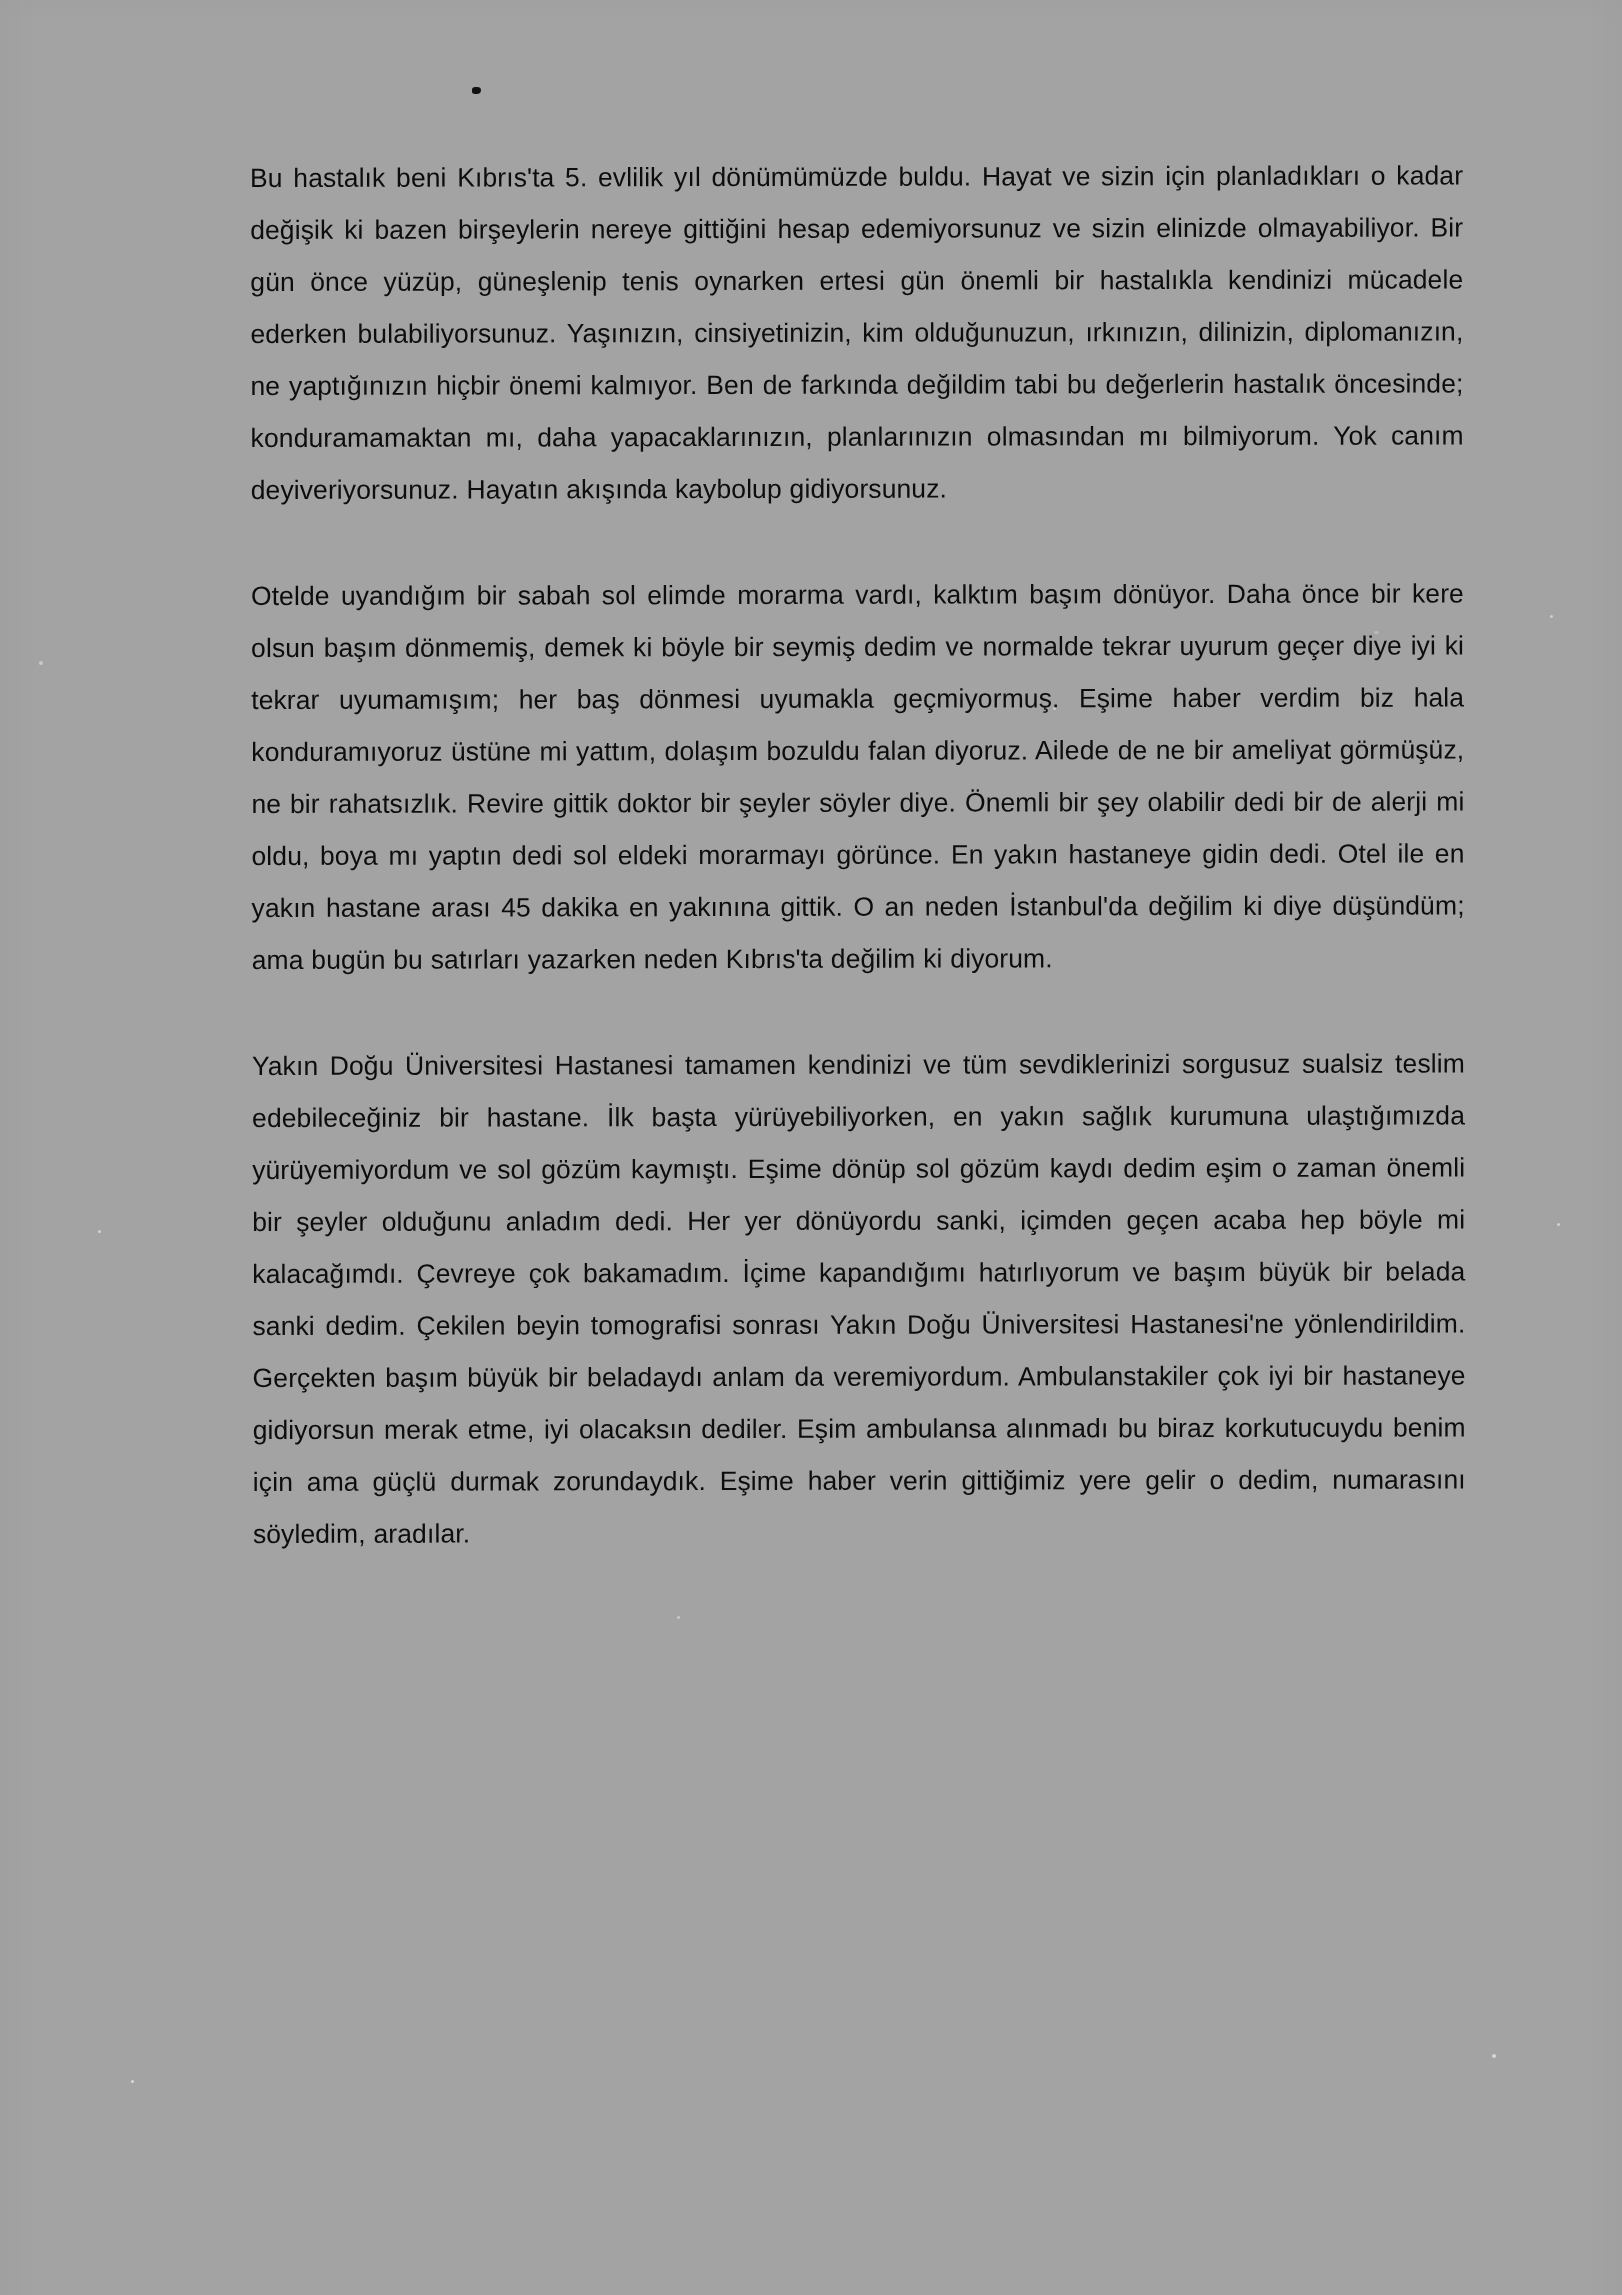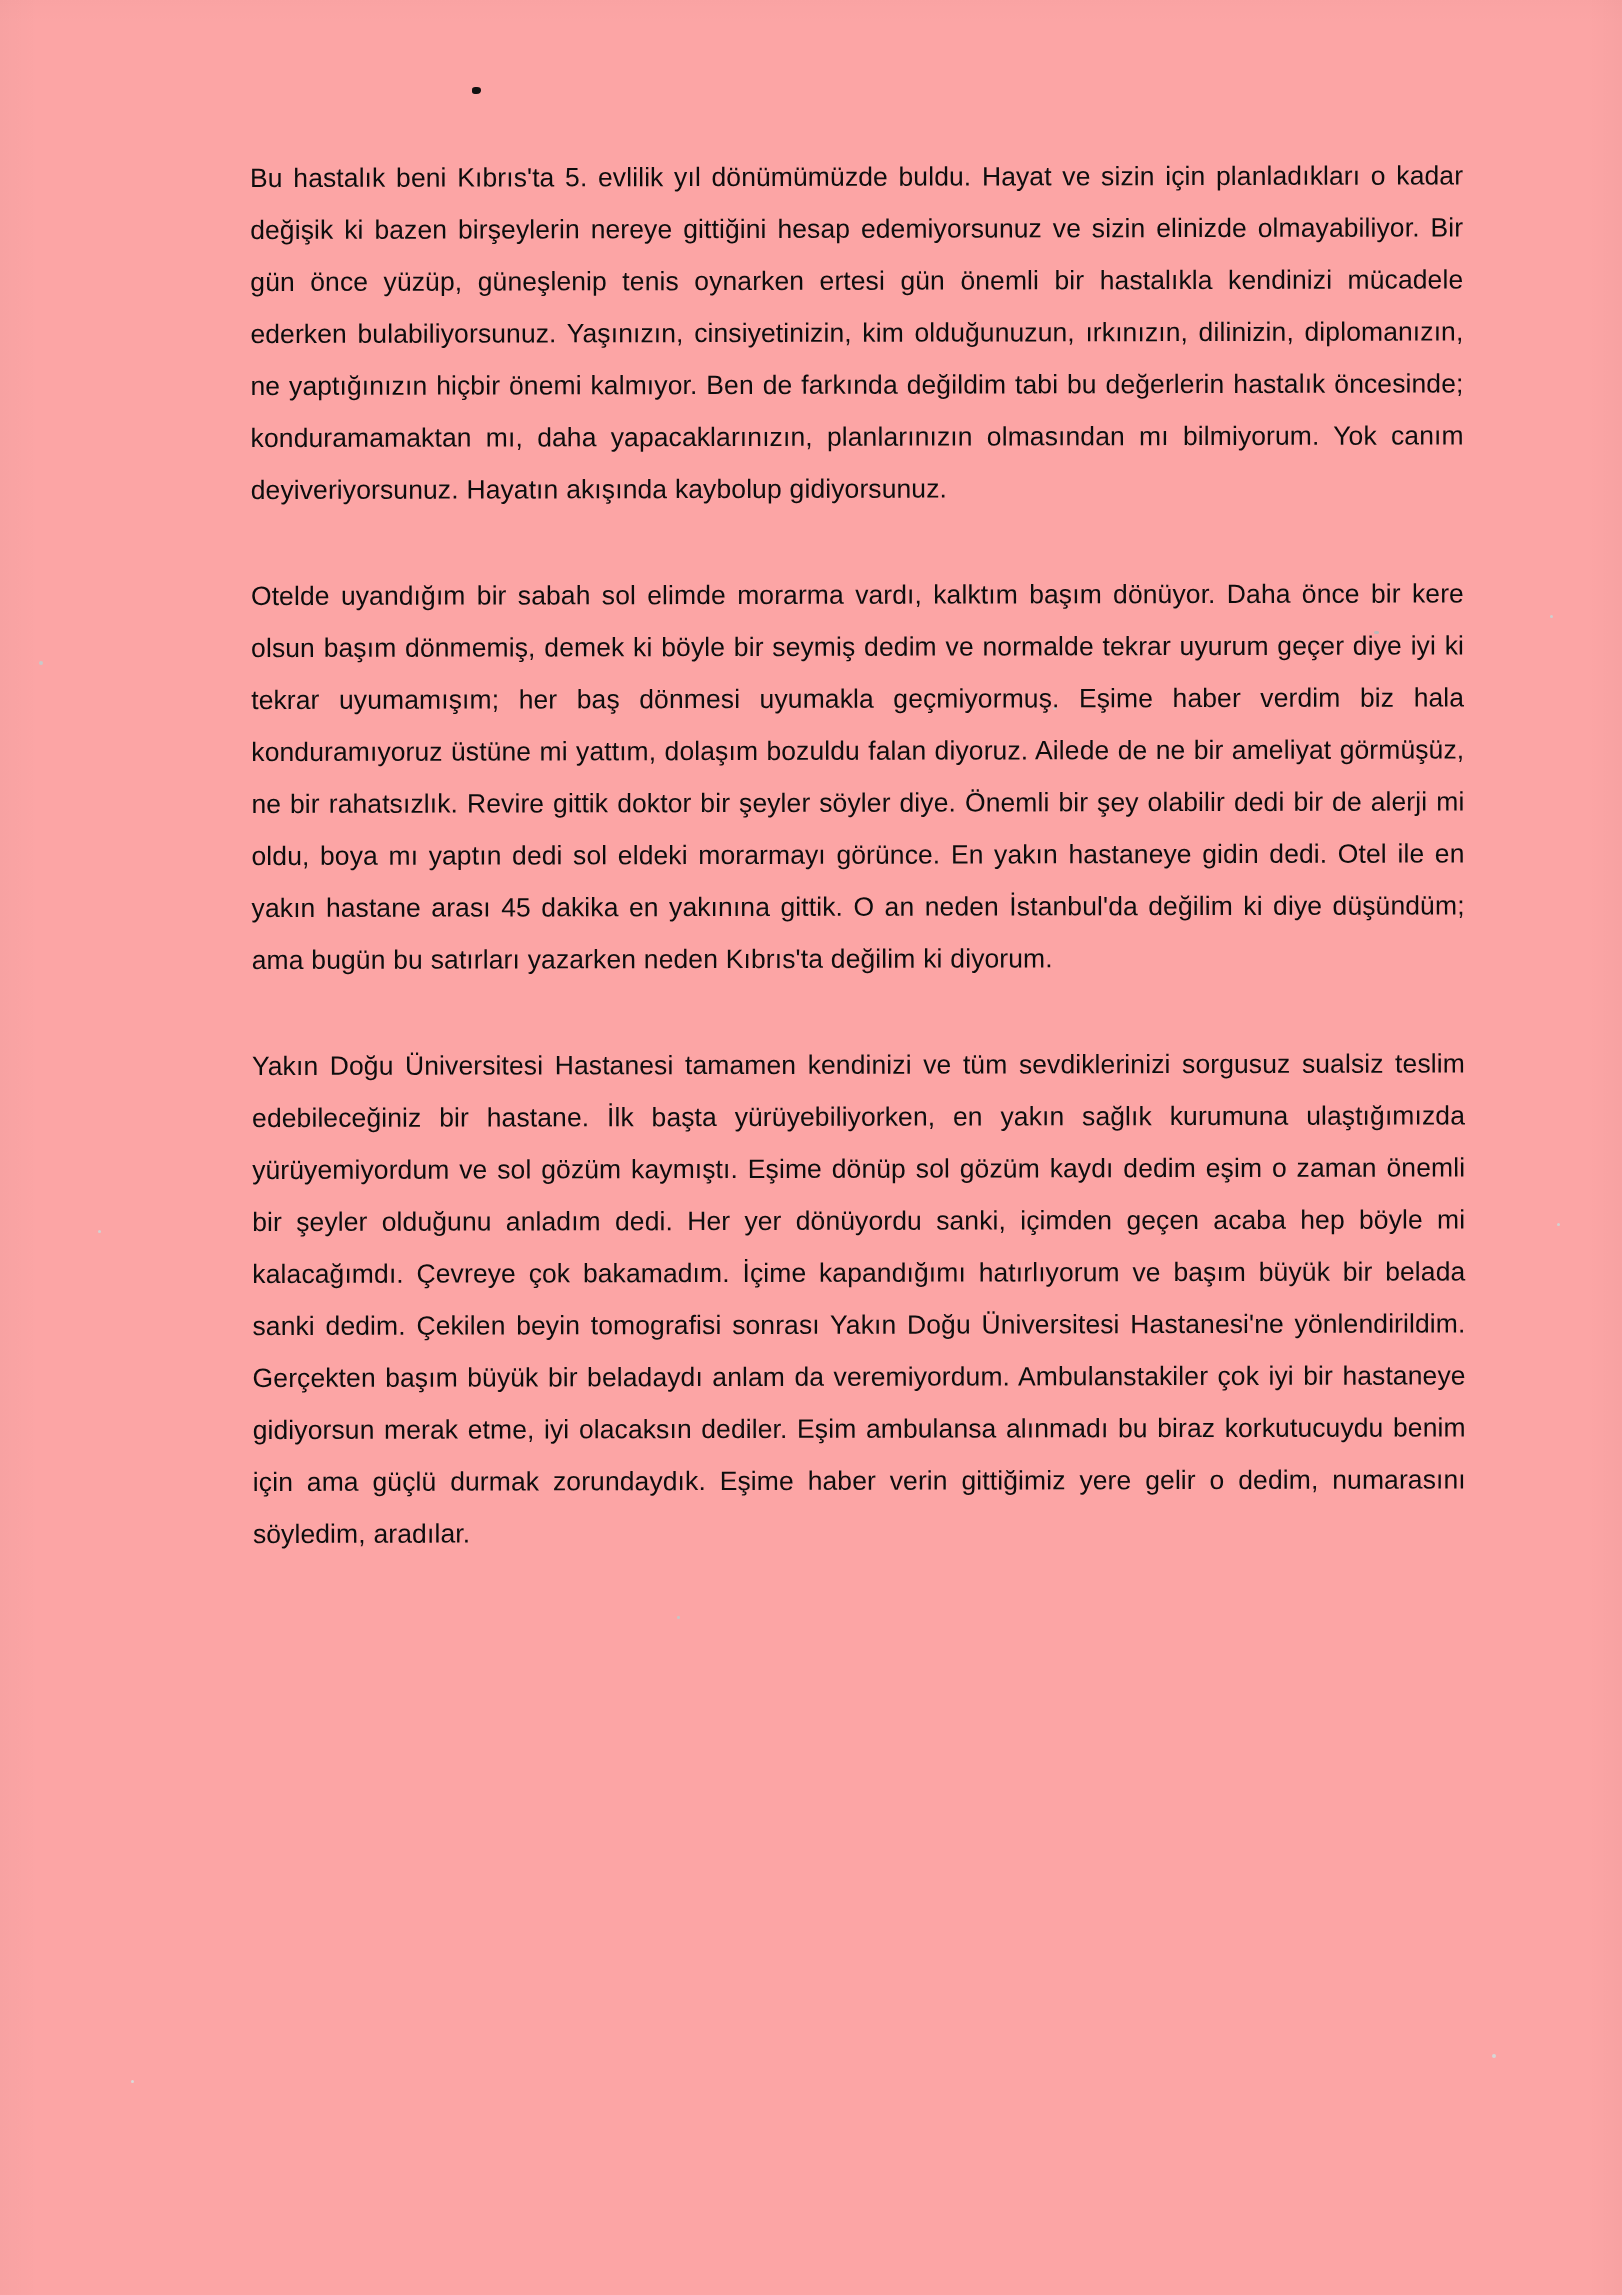--- a/index.html
+++ b/index.html
@@ -8,21 +8,21 @@
     padding: 0;
     background: #ffffff;
   }
   body {
     font-family: "Liberation Sans", sans-serif;
   }
   .page {
     position: relative;
     width: 1622px;
     height: 2295px;
-    background: #fca5a5;
+    background: #a3a3a3;
     overflow: hidden;
     box-sizing: border-box;
   }
   
   .scan-tint {
     position: absolute;
     inset: 0;
     background:
       linear-gradient(90deg, rgba(0,0,0,0.020) 0px, rgba(0,0,0,0.0) 39px),
       linear-gradient(270deg, rgba(0,0,0,0.018) 0px, rgba(0,0,0,0.0) 36px),

